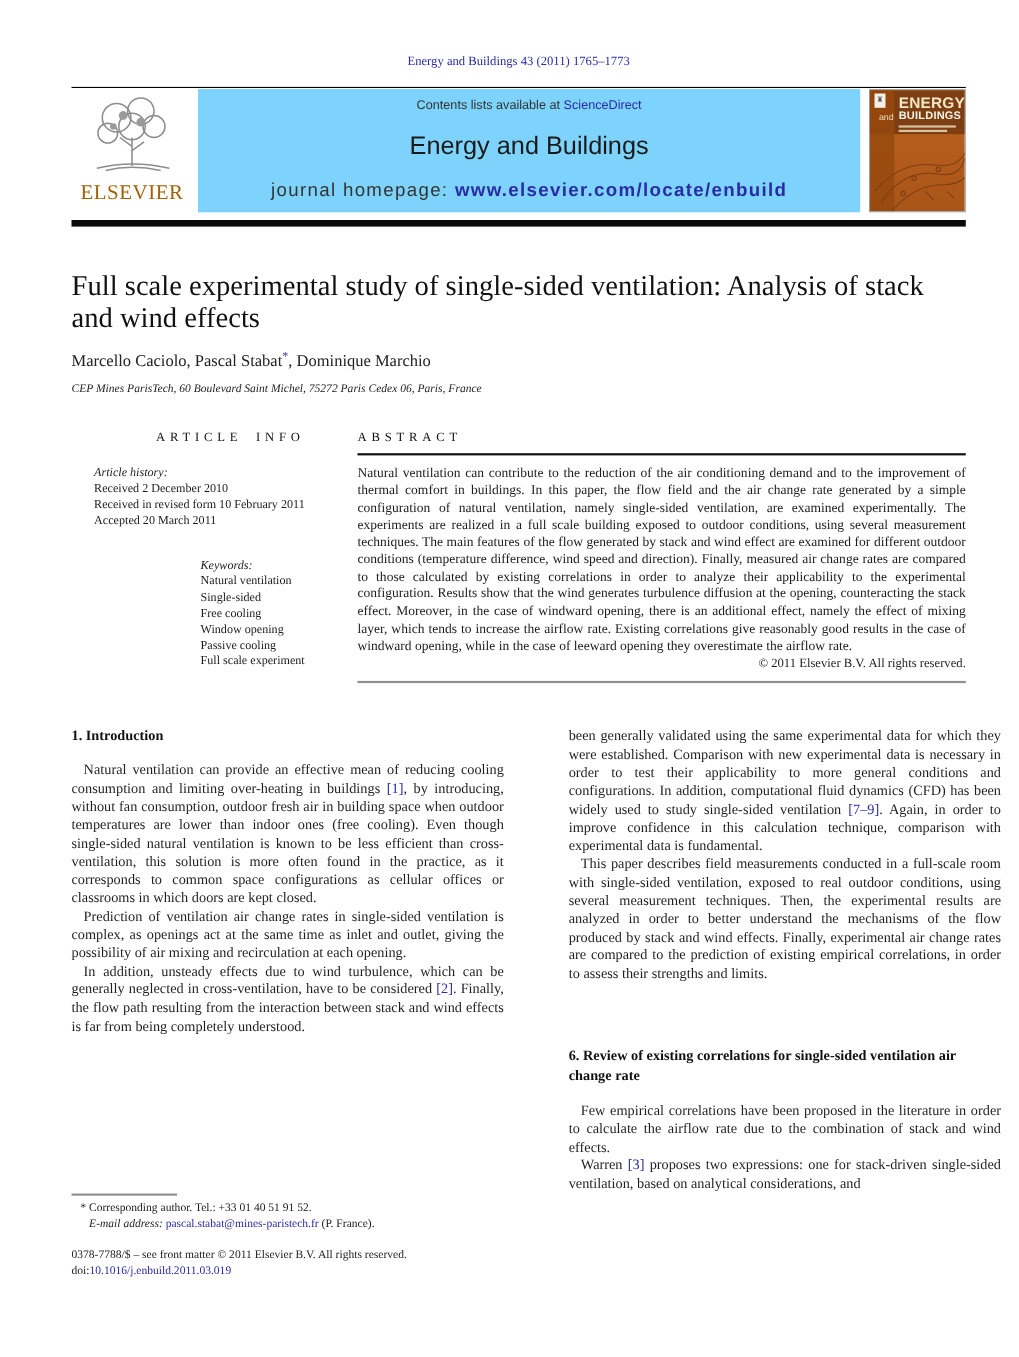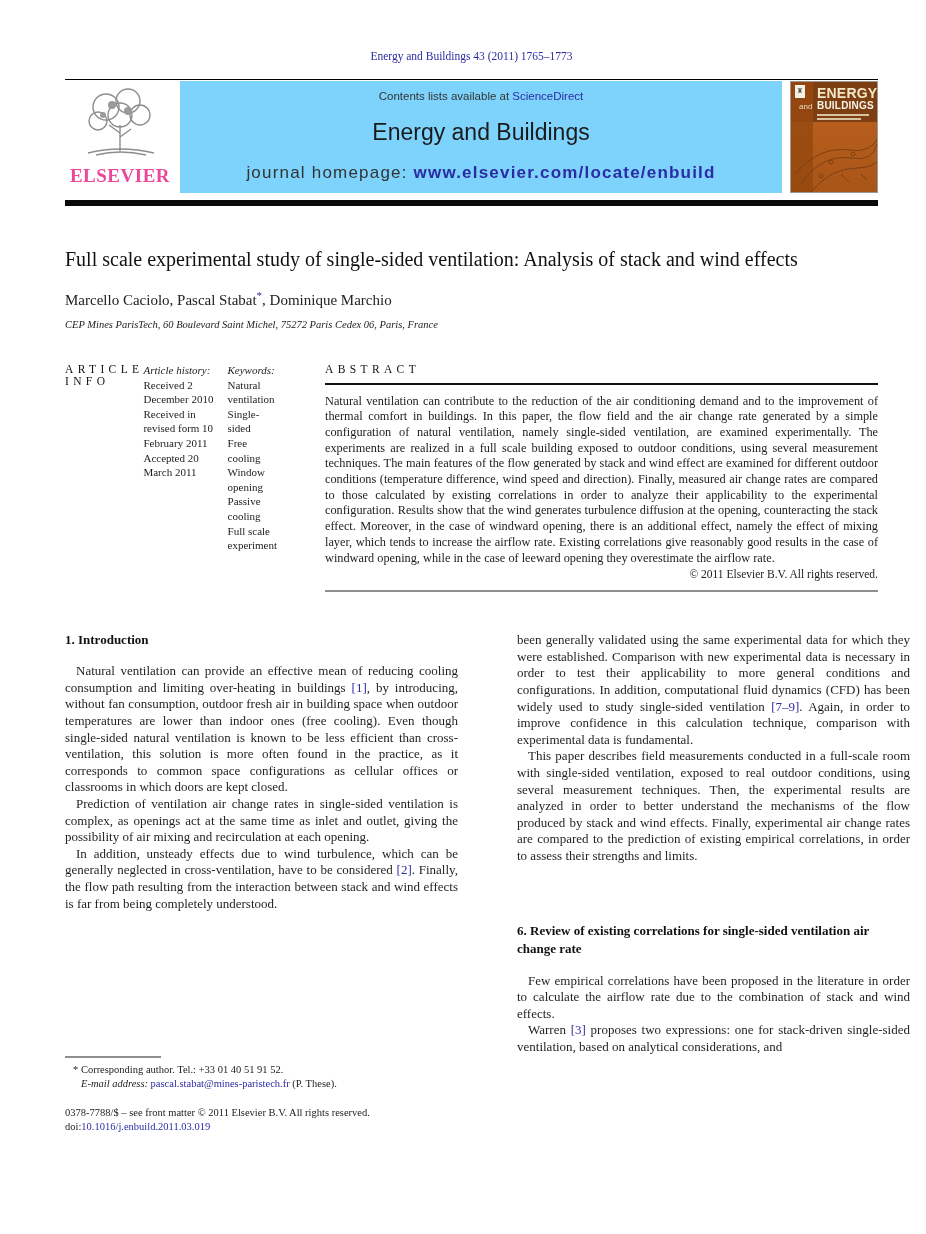--- a/index.html
+++ b/index.html
@@ -24,22 +24,22 @@
   .rule-thin{height:1px;background:#000;}
   .header-band{
     display:flex;align-items:stretch;height:112px;margin-top:1px;
   }
   .logo-block{
     width:110px;display:flex;flex-direction:column;align-items:center;
     justify-content:flex-start;padding-top:4px;box-sizing:border-box;background:#fff;
   }
   .logo-tree{width:88px;height:78px;}
   .logo-word{
-    font-family:"Liberation Serif", serif;color:#ec4899;font-size:19px;
-    letter-spacing:0.5px;margin-top:2px;font-weight:700;
+    font-family:"Liberation Serif", serif;color:#a16207;font-size:19px;
+    letter-spacing:0.5px;margin-top:2px;font-weight:400;
   }
   .banner{
     flex:1;background:#7dd3fc;margin-left:5px;margin-right:8px;
     display:flex;flex-direction:column;align-items:center;justify-content:space-between;
     padding:9px 0 10px 0;box-sizing:border-box;
   }
   .contents-line{font-family:"Liberation Sans", sans-serif;font-size:11.5px;color:#333;}
   .banner-title{font-family:Liberation Sans, sans-serif;font-size:23px;color:#1a1a1a;}
   .homepage-line{
     font-family:"Liberation Sans", sans-serif;font-size:17px;color:#333;
@@ -68,30 +68,30 @@
   .cover-b{
     position:absolute;top:18px;left:26px;color:#f7f4ea;
     font-family:"Liberation Sans", sans-serif;font-weight:bold;font-size:10px;letter-spacing:0.2px;
   }
   .cover-subline{position:absolute;left:26px;height:2px;background:#e8d9b8;opacity:.85;}
   .cover-map{position:absolute;left:0;right:0;bottom:0;height:68px;}
   .rule-thick{height:6px;background:#0a0a0a;margin-top:7px;}
 
   
   .article-title{
-    font-size:20px;line-height:29px;font-weight:400;color:#111;
+    font-size:26px;line-height:29px;font-weight:400;color:#111;
     margin:39px 0 0 0;
   }
   .authors{margin-top:15px;font-size:15px;color:#222;}
   .author-star{color:#2b2ba3;font-size:11px;vertical-align:super;}
   .affiliation{margin-top:10px;font-size:10.5px;font-style:italic;color:#222;}
 
   
   .meta-block{display:flex;margin-top:33px;align-items:stretch;}
-  .info-col{width:212px;flex:none;display:flex;flex-direction:row;}
+  .info-col{width:212px;flex:none;display:flex;flex-direction:column;align-items:flex-end;}
   .abstract-col{flex:1;margin-left:48px;display:flex;flex-direction:column;}
   .col-heading{
     font-size:11.5px;letter-spacing:0.38em;word-spacing:0.45em;color:#111;
     margin-bottom:8px;
   }
   .rule-black{height:1.5px;background:#111;margin-bottom:9px;}
   .rule-gray{height:2px;background:#8f8f8f;}
   .info-text{font-size:11px;line-height:14.6px;color:#1c1c1c;}
   .info-label{font-style:italic;}
   .rule-gray.mid{margin:12px 0 12px 0;}
@@ -237,21 +237,21 @@
         <p class="indent">Natural ventilation can provide an effective mean of reducing cooling consumption and limiting over-heating in buildings <span class="ref">[1]</span>, by introducing, without fan consumption, outdoor fresh air in building space when outdoor temperatures are lower than indoor ones (free cooling). Even though single-sided natural ventilation is known to be less efficient than cross-ventilation, this solution is more often found in the practice, as it corresponds to common space configurations as cellular offices or classrooms in which doors are kept closed.</p>
         <p class="indent">Prediction of ventilation air change rates in single-sided ventilation is complex, as openings act at the same time as inlet and outlet, giving the possibility of air mixing and recirculation at each opening.</p>
         <p class="indent">In addition, unsteady effects due to wind turbulence, which can be generally neglected in cross-ventilation, have to be considered <span class="ref">[2]</span>. Finally, the flow path resulting from the interaction between stack and wind effects is far from being completely understood.</p>
 
         <div class="footnote">
           <div class="fn-rule"></div>
           <div class="fn-corr">
             <span>*</span><span> Corresponding author. Tel.: +33 01 40 51 91 52.</span>
           </div>
           <div class="fn-email">
-            <span class="lbl">E-mail address: </span><a href="#">pascal.stabat@mines-paristech.fr</a><span> (P. These).</span>
+            <span class="lbl">E-mail address: </span><a href="#">pascal.stabat@mines-paristech.fr</a><span> (P. France).</span>
           </div>
           <div class="fn-issn">0378-7788/$ – see front matter © 2011 Elsevier B.V. All rights reserved.</div>
           <div class="fn-doi">
             <span>doi:</span><a href="#">10.1016/j.enbuild.2011.03.019</a>
           </div>
         </div>
       </div>
 
       <div class="col-right">
         <p>been generally validated using the same experimental data for which they were established. Comparison with new experimental data is necessary in order to test their applicability to more general conditions and configurations. In addition, computational fluid dynamics (CFD) has been widely used to study single-sided ventilation <span class="ref">[7–9]</span>. Again, in order to improve confidence in this calculation technique, comparison with experimental data is fundamental.</p>

